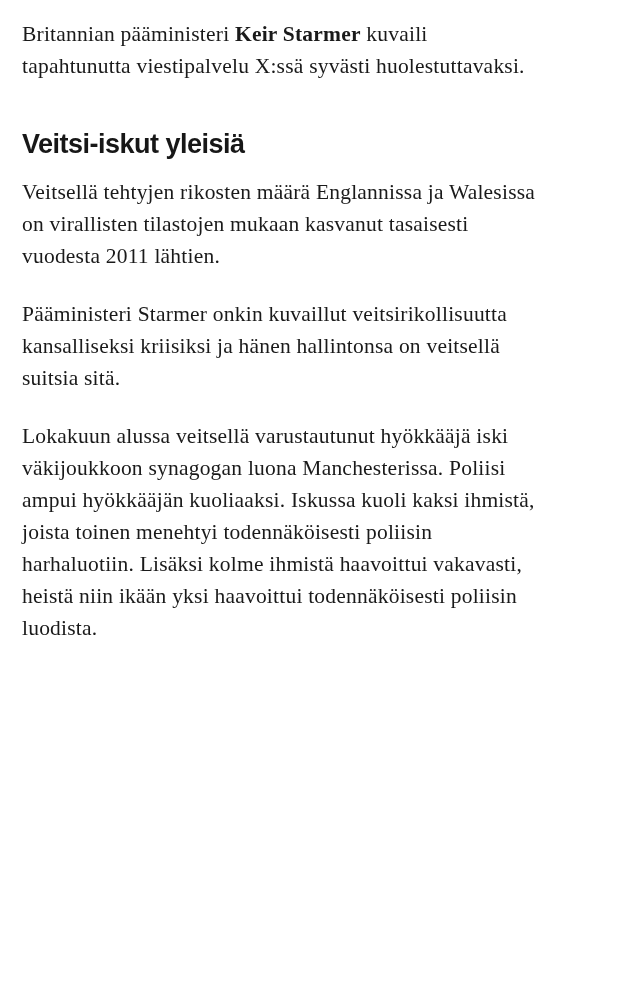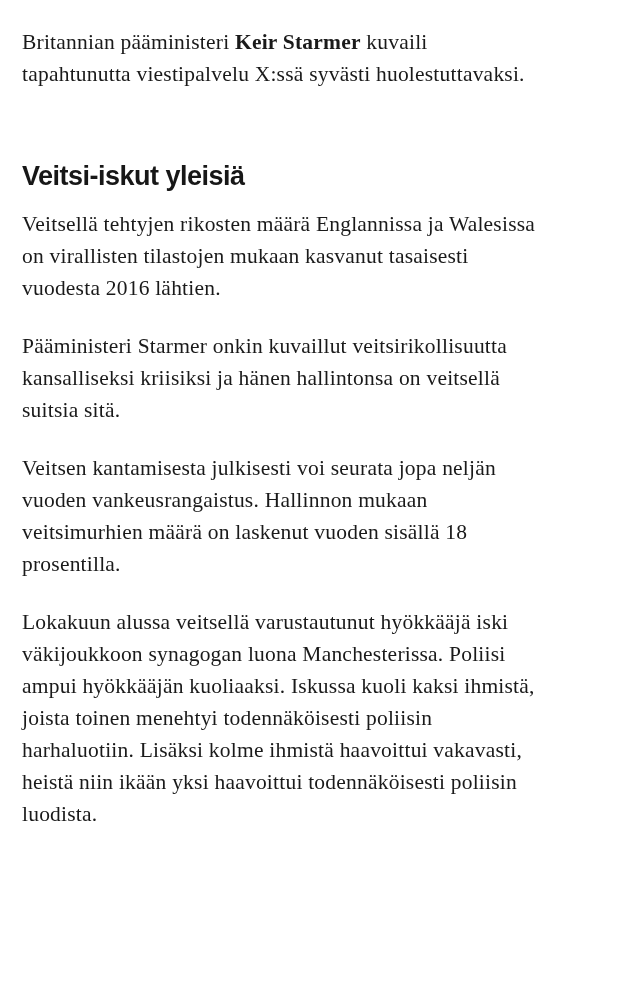--- a/index.html
+++ b/index.html
@@ -7,21 +7,21 @@
     padding: 0;
     background: #ffffff;
   }
   .page {
     position: relative;
     width: 617px;
     height: 1000px;
     background: #ffffff;
     overflow: hidden;
     box-sizing: border-box;
-    padding: 26px 22px 0 22px;
+    padding: 18px 22px 0 22px;
     color: #1a1a1a;
   }
   .article {
     max-width: 573px;
   }
   p.body {
     font-family: "Liberation Serif", "DejaVu Serif", serif;
     font-size: 21.5px;
     line-height: 32px;
     letter-spacing: 0.01em;
@@ -32,36 +32,35 @@
   p.body strong {
     font-weight: 700;
   }
   h2.section-heading {
     font-family: "Liberation Sans", "DejaVu Sans", sans-serif;
     font-weight: 700;
     font-size: 27px;
     line-height: 36px;
     letter-spacing: -0.5px;
     color: #171717;
-    margin: 68px 0 14px 0;
+    margin: 44px 0 14px 0;
   }
 </style>
 </head>
 <body>
 
 <div class="page">
   <div class="article">
 
     <p class="body"><span>Britannian pääministeri </span><strong>Keir Starmer</strong><span> kuvaili tapahtunutta viestipalvelu X:ssä syvästi huolestuttavaksi.</span></p>
 
     <h2 class="section-heading">Veitsi-iskut yleisiä</h2>
 
-    <p class="body">Veitsellä tehtyjen rikosten määrä Englannissa ja Walesissa on virallisten tilastojen mukaan kasvanut tasaisesti vuodesta 2016 lähtien.</p>
+    <p class="body">Veitsellä tehtyjen rikosten määrä Englannissa ja Walesissa on virallisten tilastojen mukaan kasvanut tasaisesti vuodesta 2011 lähtien.</p>
 
     <p class="body">Pääministeri Starmer onkin kuvaillut veitsirikollisuutta kansalliseksi kriisiksi ja hänen hallintonsa on veitsellä suitsia sitä.</p>
 
 
-    <p class="body">Veitsen kantamisesta julkisesti voi seurata jopa neljän vuoden vankeusrangaistus. Hallinnon mukaan veitsimurhien määrä on laskenut vuoden sisällä 18 prosentilla.</p>
 
     <p class="body">Lokakuun alussa veitsellä varustautunut hyökkääjä iski väkijoukkoon synagogan luona Manchesterissa. Poliisi ampui hyökkääjän kuoliaaksi. Iskussa kuoli kaksi ihmistä, joista toinen menehtyi todennäköisesti poliisin harhaluotiin. Lisäksi kolme ihmistä haavoittui vakavasti, heistä niin ikään yksi haavoittui todennäköisesti poliisin luodista.</p>
 
   </div>
 </div>
 
 </body></html>

